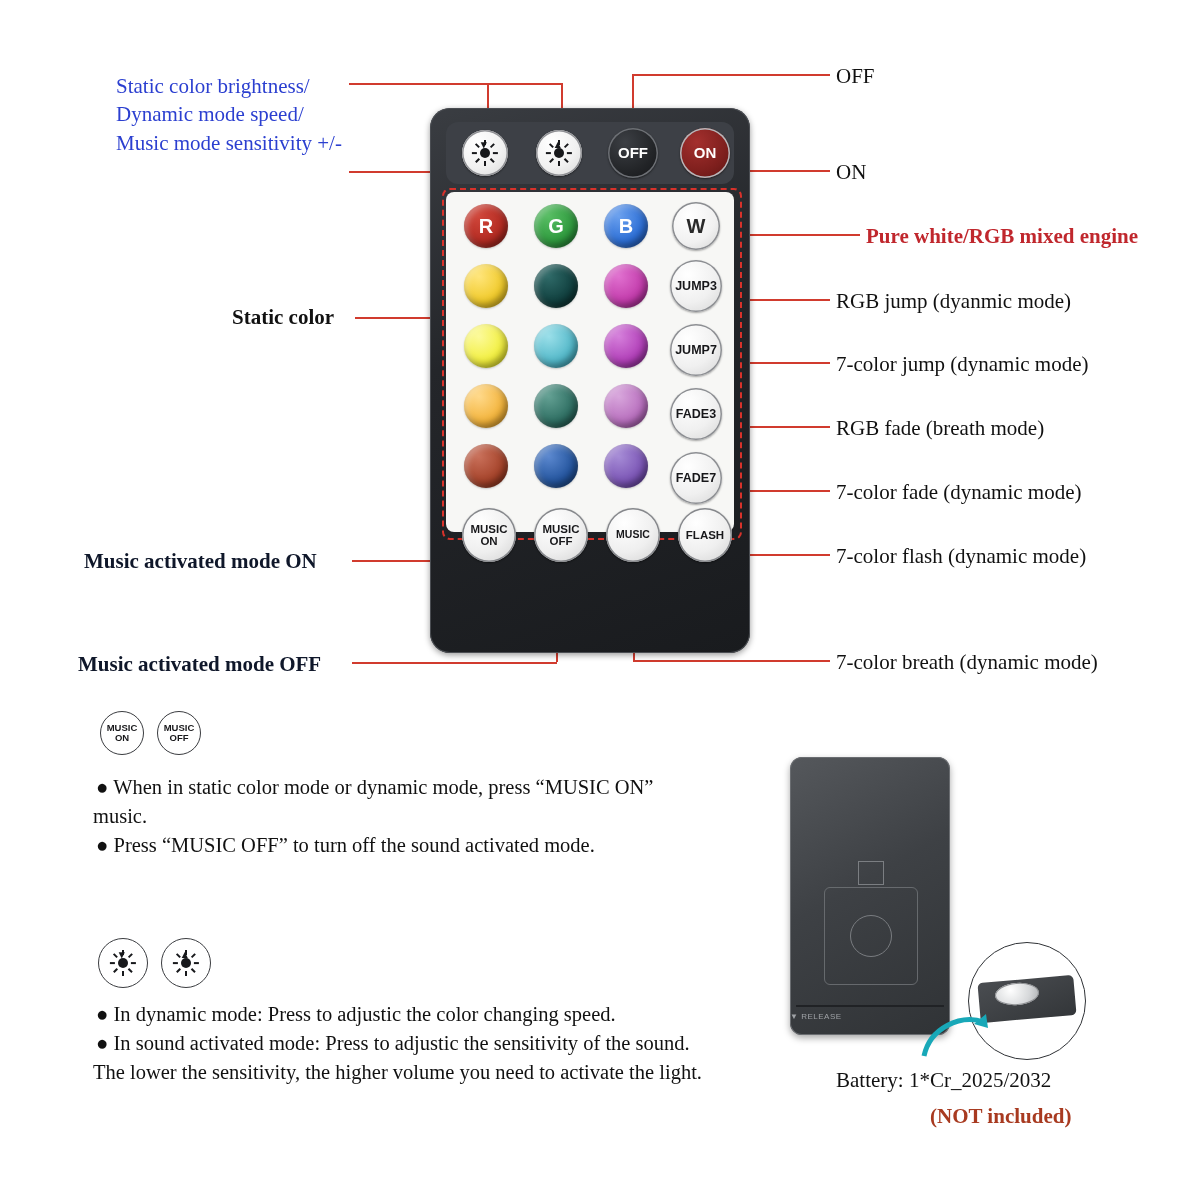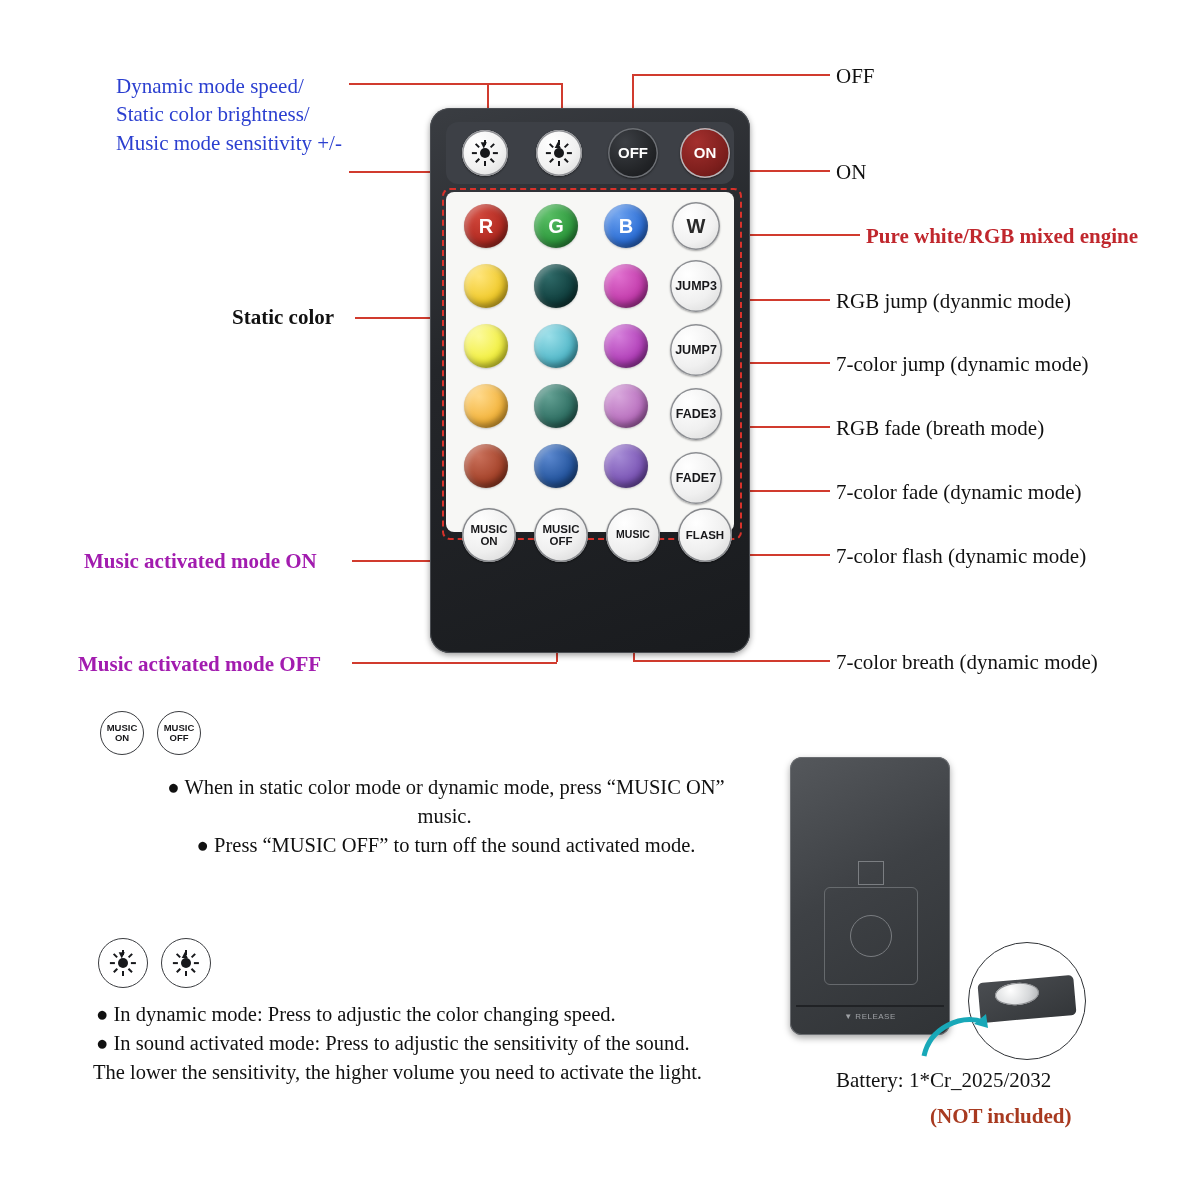--- a/index.html
+++ b/index.html
@@ -25,21 +25,21 @@
   
   .label {
     position: absolute;
     font-family: "Liberation Serif", serif;
     white-space: nowrap;
     line-height: 1.35;
   }
   .label.blue  { color: #2b3fd0; font-size: 21px; }
   .label.black { color: #111111; font-size: 21px; }
   .label.redbold { color: #c0272d; font-size: 21px; font-weight: bold; }
-  .label.bluebold { color: #a21caf; font-size: 21px; font-weight: bold; }
+  .label.bluebold { color: #0f172a; font-size: 21px; font-weight: bold; }
 
   
   .leader {
     position: absolute;
     background: #d13b2e;
   }
   .leader.h { height: 1.6px; }
   .leader.v { width: 1.6px; }
   .dot {
     position: absolute;
@@ -216,21 +216,21 @@
     border-radius: 6px;
     opacity: .85;
   }
   .cover .circ {
     position: absolute; left: 60px; top: 158px;
     width: 40px; height: 40px; border-radius: 50%;
     border: 1.4px solid #797c80;
   }
   .cover .release {
     position: absolute; left: 0; right: 0; top: 255px;
-    text-align: center;
+    text-align: left;
     font-family: "Liberation Sans", sans-serif;
     font-size: 8px;
     color: #9fa2a6;
     letter-spacing: .5px;
   }
   .cover .hourglass {
     position: absolute; left: 68px; top: 104px;
     width: 24px; height: 22px;
     border: 1.3px solid #7b7e82;
   }
@@ -280,22 +280,22 @@
     color: #a83a20;
     white-space: nowrap;
   }
 </style>
 </head>
 <body>
 
 <div class="stage">
 
   <div class="label blue" style="left:116px; top:72px;">
+    <div>Static color brightness/</div>
     <div>Dynamic mode speed/</div>
-    <div>Static color brightness/</div>
     <div>Music mode sensitivity +/-</div>
   </div>
 
   <div class="label black" style="left:232px; top:303px;font-weight:bold;">Static color</div>
 
   <div class="label bluebold" style="left:84px; top:547px;">Music activated mode ON</div>
 
   <div class="label bluebold" style="left:78px; top:650px;">Music activated mode OFF</div>
 
   <div class="label black" style="left:836px; top:62px;">OFF</div>
@@ -431,21 +431,21 @@
       <div>ON</div>
     </div>
   </div>
   <div class="minibtn" style="left:157px; top:711px;">
     <div>
       <div>MUSIC</div>
       <div>OFF</div>
     </div>
   </div>
 
-  <div class="note" style="left:96px; top:773px; width:700px;text-align:center;">
+  <div class="note" style="left:96px; top:773px; width:700px;">
     <div>● When in static color mode or dynamic mode, press “MUSIC ON”</div>
     <div style="margin-left:-3px;">music.</div>
     <div>● Press “MUSIC OFF” to turn off the sound activated mode.</div>
   </div>
 
   <div class="minibtn sunbtn" style="left:98px; top:938px;">
     <div class="sun">
       <div class="core"></div>
       <div class="ray"></div>
       <div class="ray" style="transform:rotate(45deg);"></div>

